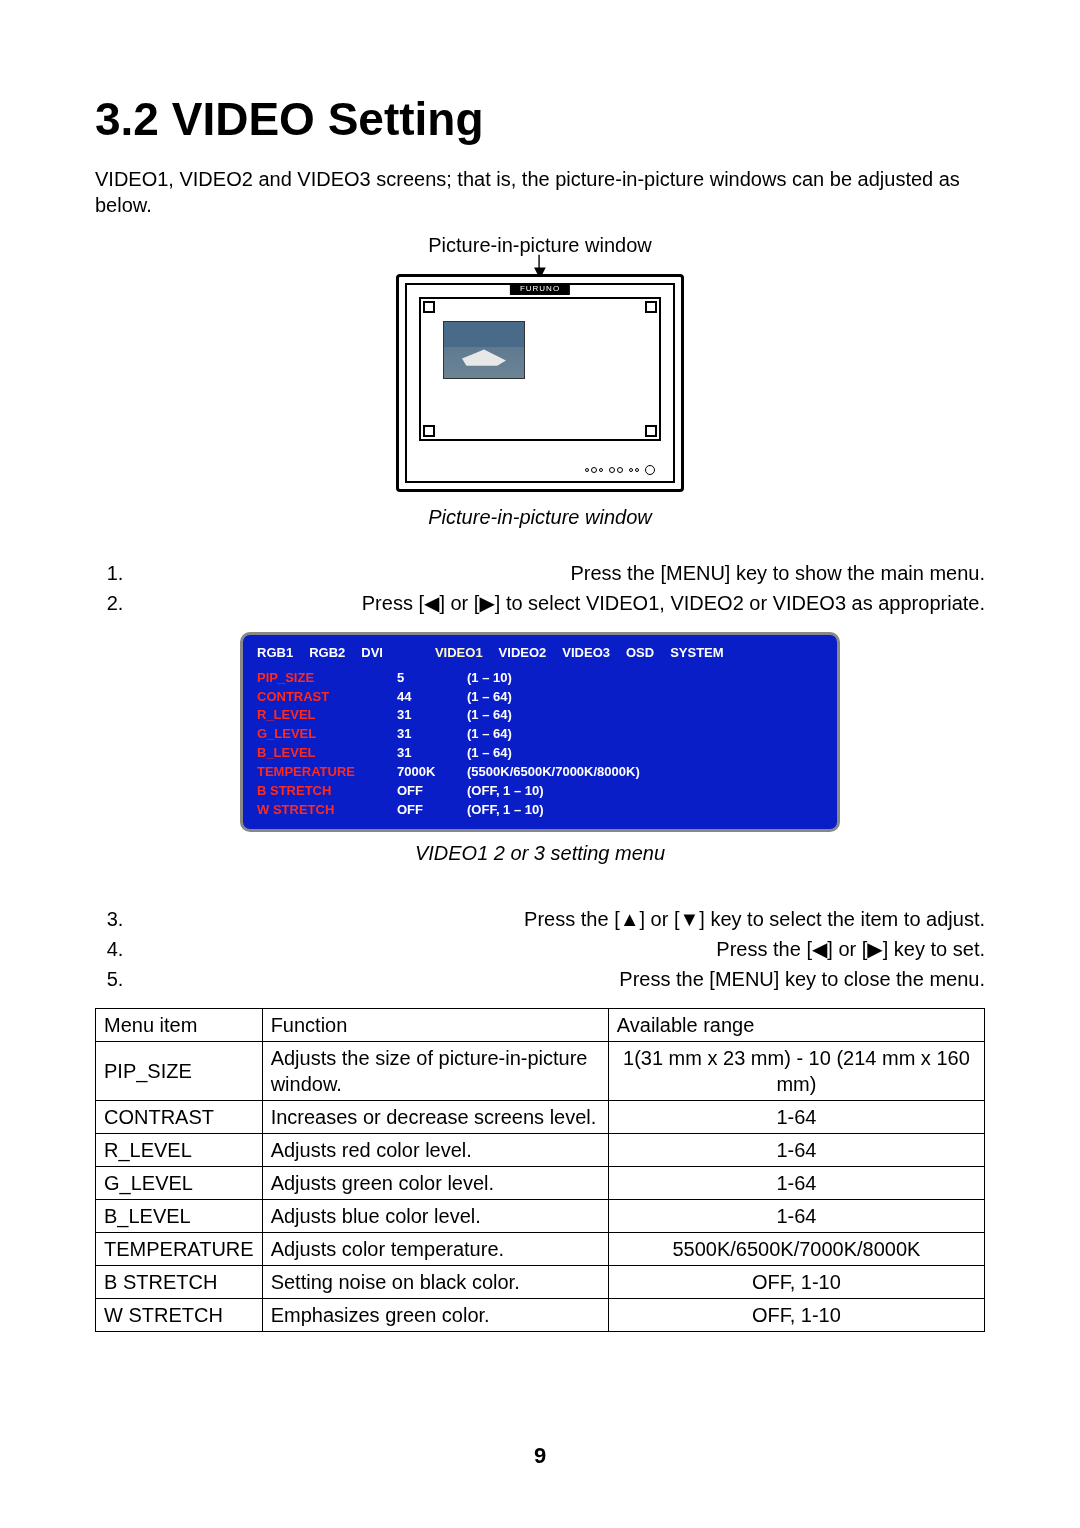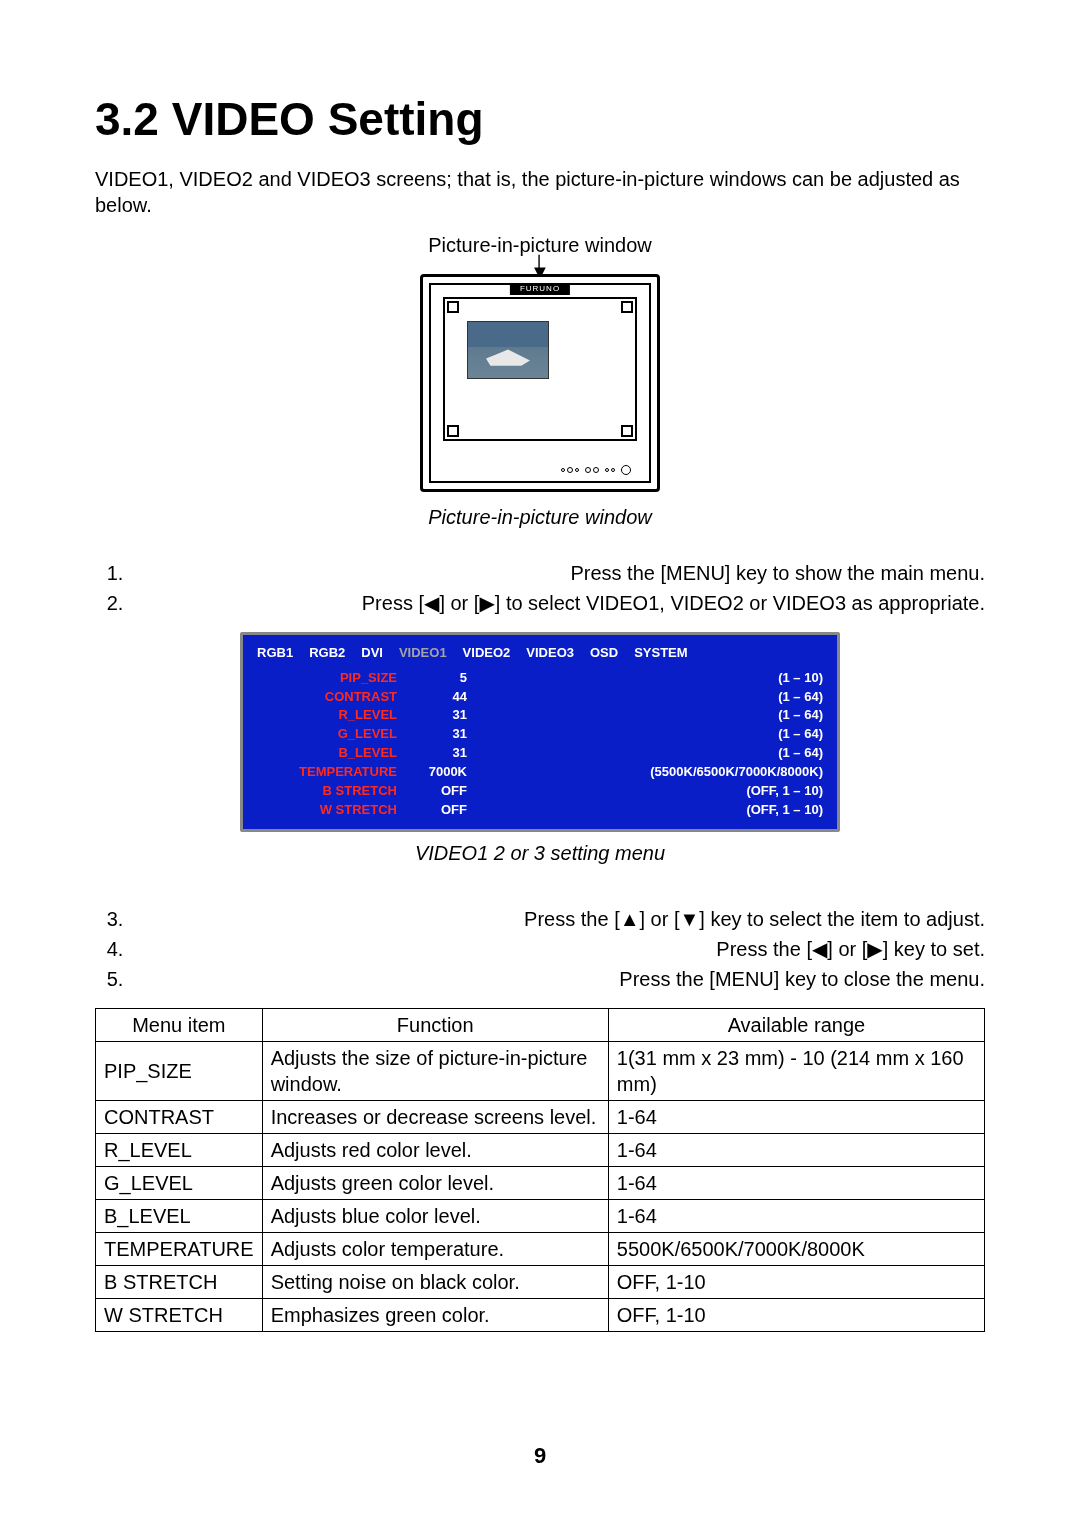--- a/index.html
+++ b/index.html
@@ -14,21 +14,21 @@
     line-height: 1.3;
   }
   h2.section-heading {
     font-size: 46px;
     font-weight: bold;
     margin: 0 0 10px 0;
   }
   p.intro { margin: 16px 0 14px 0; }
   .pip-label-top { text-align: center; margin: 0 0 4px 0; }
   .pip-figure {
-    width: 240px;
+    width: 288px;
     margin: 0 auto 10px auto;
   }
   .monitor-outer {
     border: 3px solid #000;
     border-radius: 4px;
     padding: 6px;
     background: #fff;
     position: relative;
   }
   .monitor-inner {
@@ -94,35 +94,34 @@
     margin: 12px 0 30px 0;
   }
   ol.steps { margin: 0 0 16px 0; padding-left: 34px; text-align: right; }
   ol.steps li { margin-bottom: 4px; }
   .osd-menu {
     width: 600px;
     margin: 10px auto 8px auto;
     background: #0a1ec8;
     padding: 10px 14px 10px 14px;
     border: 3px solid #888;
-    border-radius: 2px;
+    border-radius: 10px;
     font-family: Arial, sans-serif;
     font-size: 13px;
     font-weight: bold;
     color: #fff;
-    text-align: right;
   }
   .osd-tabs {
     display: flex;
     gap: 16px;
     margin-bottom: 8px;
     flex-wrap: nowrap;
   }
   .osd-tab { color: #fff; white-space: nowrap; }
-  .osd-tab.active { color: #a3a3a3; }
+  .osd-tab.active { color: #fef9c3; margin-left: 36px; }
   .osd-rows { display: grid; grid-template-columns: 140px 70px auto; row-gap: 2px; }
   .osd-cell { color: #fff; }
   .osd-item-name { color: #ff2a1a; }
   .osd-caption {
     text-align: center;
     font-style: italic;
     margin: 8px 0 40px 0;
   }
   table.settings-table {
     border-collapse: collapse;
@@ -130,22 +129,22 @@
     margin: 16px 0 0 0;
   }
   table.settings-table td, table.settings-table th {
     border: 1px solid #000;
     padding: 3px 8px;
     font-weight: normal;
     font-size: 20px;
     text-align: left;
     vertical-align: middle;
   }
-  table.settings-table th { text-align: center; }
-  table.settings-table .rng { text-align: left; }
+  table.settings-table th { }
+  table.settings-table .rng { text-align: center; }
   .page-num {
     text-align: center;
     font-weight: bold;
     margin-top: 110px;
     font-size: 22px;
   }
 </style>
 </head>
 <body>
 

